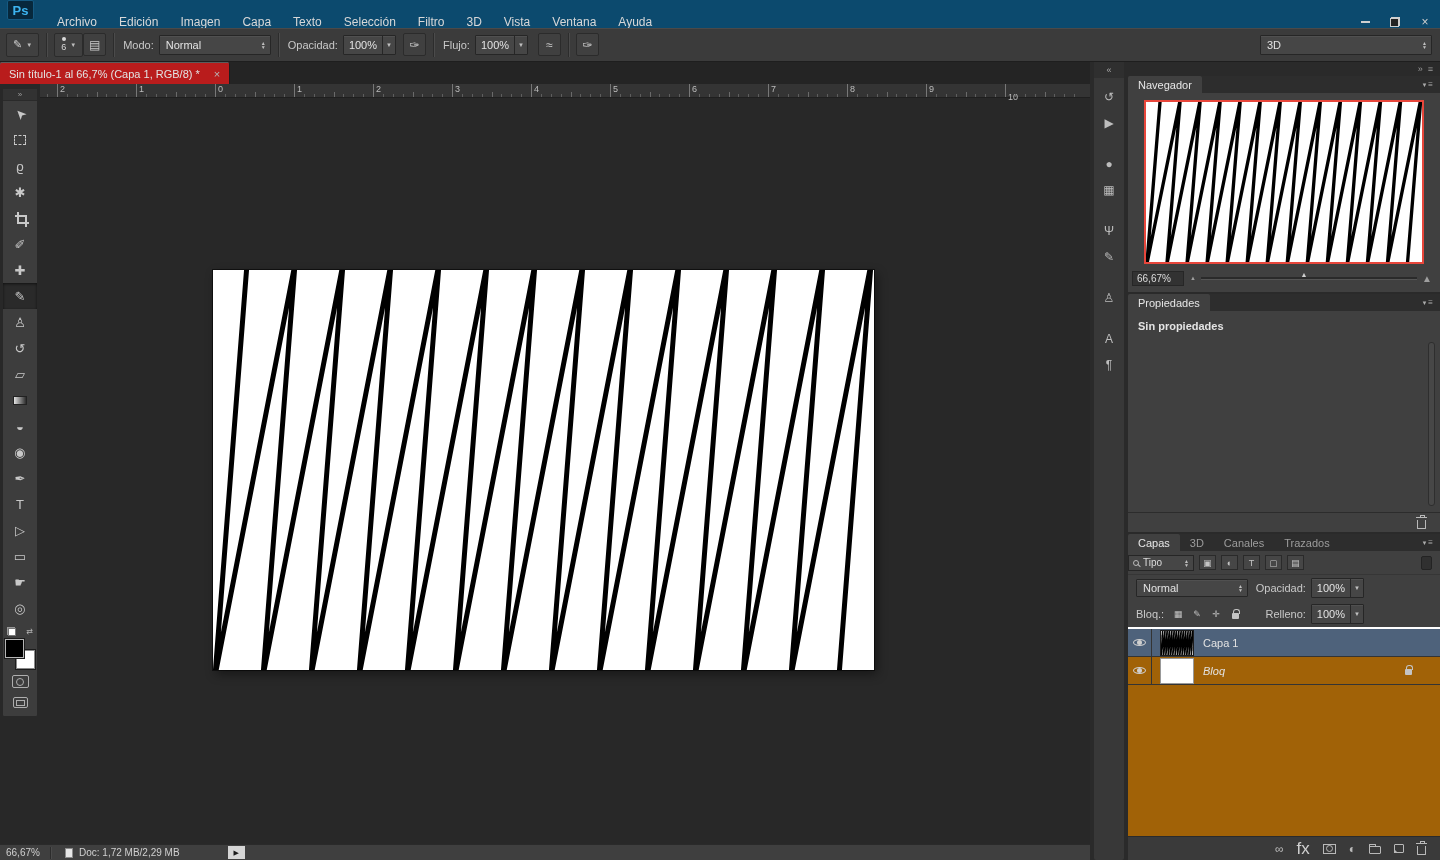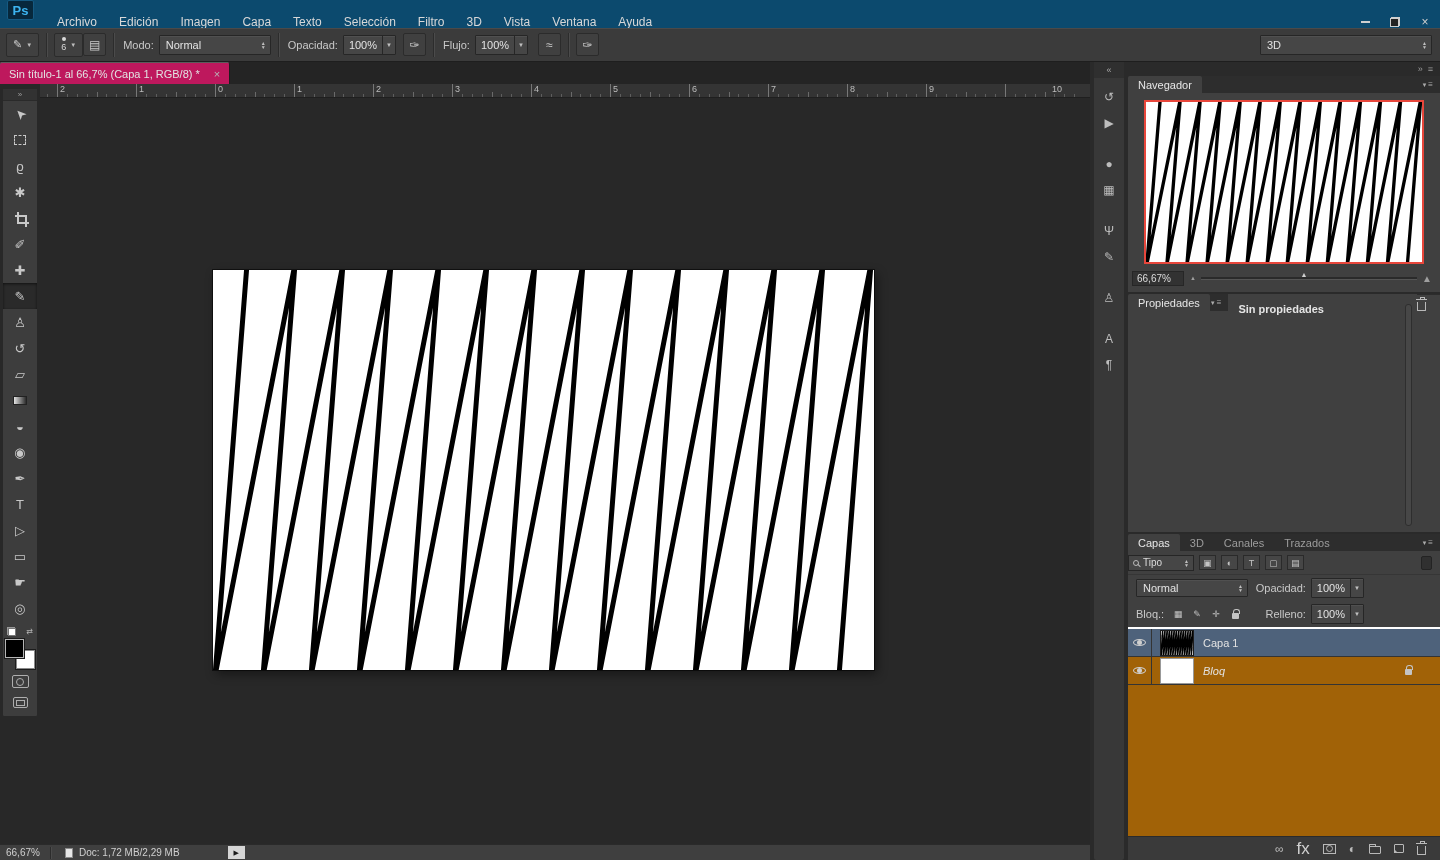--- a/index.html
+++ b/index.html
@@ -39,21 +39,21 @@
     box-shadow:inset 0 1px 0 rgba(255,255,255,.06);padding-left:6px;font-size:11px;color:#e2e2e2}
   .spin{display:flex;flex-direction:column;align-items:center;justify-content:center;margin-left:auto;
     padding:0 4px;font-size:5px;line-height:4px;color:#c0c0c0}
   .valbox{display:flex;align-items:center;height:20px;background:#464646;border:1px solid #262626;border-radius:1px;
     box-shadow:inset 0 1px 0 rgba(255,255,255,.06)}
   .valbox .v{padding:0 5px;font-size:11px;color:#e2e2e2}
   .valbox .ab{width:13px;align-self:stretch;border-left:1px solid #262626;display:flex;align-items:center;justify-content:center;font-size:6px;color:#c0c0c0}
 
   
   .tabstrip{position:absolute;left:0;top:62px;width:1090px;height:22px;background:#242424}
-  .doctab{position:absolute;left:0;top:0;height:24px;display:flex;align-items:center;background:#be185d;
+  .doctab{position:absolute;left:0;top:0;height:24px;display:flex;align-items:center;background:#b91c1c;
     box-shadow:inset 0 1px 0 #5c5c5c;padding:0 9px;font-size:11px;color:#e2e2e2;border-right:1px solid #1d1d1d;border-radius:2px 2px 0 0}
   .tabclose{margin-left:14px;font-size:11px;color:#b8b8b8}
 
   
   .workarea{position:absolute;left:0;top:84px;width:1090px;height:760px;background:#282828}
   .ruler{position:absolute;left:40px;top:0;width:1050px;height:14px;background:#343434;border-bottom:1px solid #1f1f1f}
   #ruler-ticks{position:relative;width:100%;height:100%}
   .ruler-num{position:absolute;top:0;font-size:9px;color:#bdbdbd}
   .tick{position:absolute;bottom:0;width:1px;background:#777}
   .tick.major{height:13px}
@@ -109,21 +109,21 @@
   .panel-nav{height:216px}
   .navthumb{position:relative;margin:7px 16px 0 16px;width:280px;height:164px;background:#fff;border:2px solid #e8473c;overflow:hidden}
   .zoomrow{display:flex;align-items:center;height:22px;margin:3px 8px 0 4px;gap:6px}
   .zoomfield{width:52px;height:15px;background:#323232;border:1px solid #262626;font-size:10px;color:#dcdcdc;display:flex;align-items:center;padding-left:4px}
   .navslider{flex:1;display:flex;align-items:center;gap:5px}
   .mtn-s{font-size:6px;color:#9f9f9f}
   .mtn-l{font-size:10px;color:#9f9f9f}
   .ntrack{position:relative;flex:1;height:3px;background:#2a2a2a;border-bottom:1px solid #555}
   .nthumb{position:absolute;left:46%;top:-6px;font-size:7px;color:#cfcfcf}
 
-  .panel-props{height:238px;display:flex;flex-direction:row;position:relative}
+  .panel-props{height:238px;display:flex;flex-direction:column;position:relative}
   .props-msg{padding:9px 10px 0 10px;font-size:11px;font-weight:bold;color:#e4e4e4}
   .props-body{flex:1;position:relative}
   .props-scroll{position:absolute;right:5px;top:10px;bottom:6px;width:7px;background:#474747;border:1px solid #2e2e2e;border-radius:3px}
   .props-foot{height:20px;border-top:1px solid #2c2c2c;display:flex;align-items:center;justify-content:flex-end;padding-right:14px}
 
   .panel-layers{flex:1;display:flex;flex-direction:column;margin-bottom:0}
   .ltabs{height:17px;background:#2d2d2d;display:flex;align-items:stretch}
   .filterrow{height:24px;display:flex;align-items:center;gap:5px;padding:0 8px 0 0;border-bottom:1px solid #363636}
   .filterbox{display:flex;align-items:center;gap:4px;width:66px;height:16px;background:#464646;border:1px solid #262626;padding-left:4px;font-size:10px;color:#dcdcdc}
   .mag{position:relative;width:6px;height:6px;border:1px solid #b8b8b8;border-radius:50%}
@@ -372,21 +372,21 @@
           <i class="tick min" style="left: 876.125px;"></i>
           <span class="ruler-num" style="left: 889px;">9</span>
           <i class="tick major" style="left: 886px;"></i>
           <i class="tick min" style="left: 895.875px;"></i>
           <i class="tick min" style="left: 905.75px;"></i>
           <i class="tick min" style="left: 915.625px;"></i>
           <i class="tick mid" style="left: 925.5px;"></i>
           <i class="tick min" style="left: 935.375px;"></i>
           <i class="tick min" style="left: 945.25px;"></i>
           <i class="tick min" style="left: 955.125px;"></i>
-          <span class="ruler-num" style="left: 1012px;">10</span>
+          <span class="ruler-num" style="left: 968px; margin-top: 8px;">10</span>
           <i class="tick major" style="left: 965px;"></i>
           <i class="tick min" style="left: 974.875px;"></i>
           <i class="tick min" style="left: 984.75px;"></i>
           <i class="tick min" style="left: 994.625px;"></i>
           <i class="tick mid" style="left: 1004.5px;"></i>
           <i class="tick min" style="left: 1014.38px;"></i>
           <i class="tick min" style="left: 1024.25px;"></i>
           <i class="tick min" style="left: 1034.12px;"></i>
           <i class="tick min" style="left: 7.125px;"></i>
         </div>

